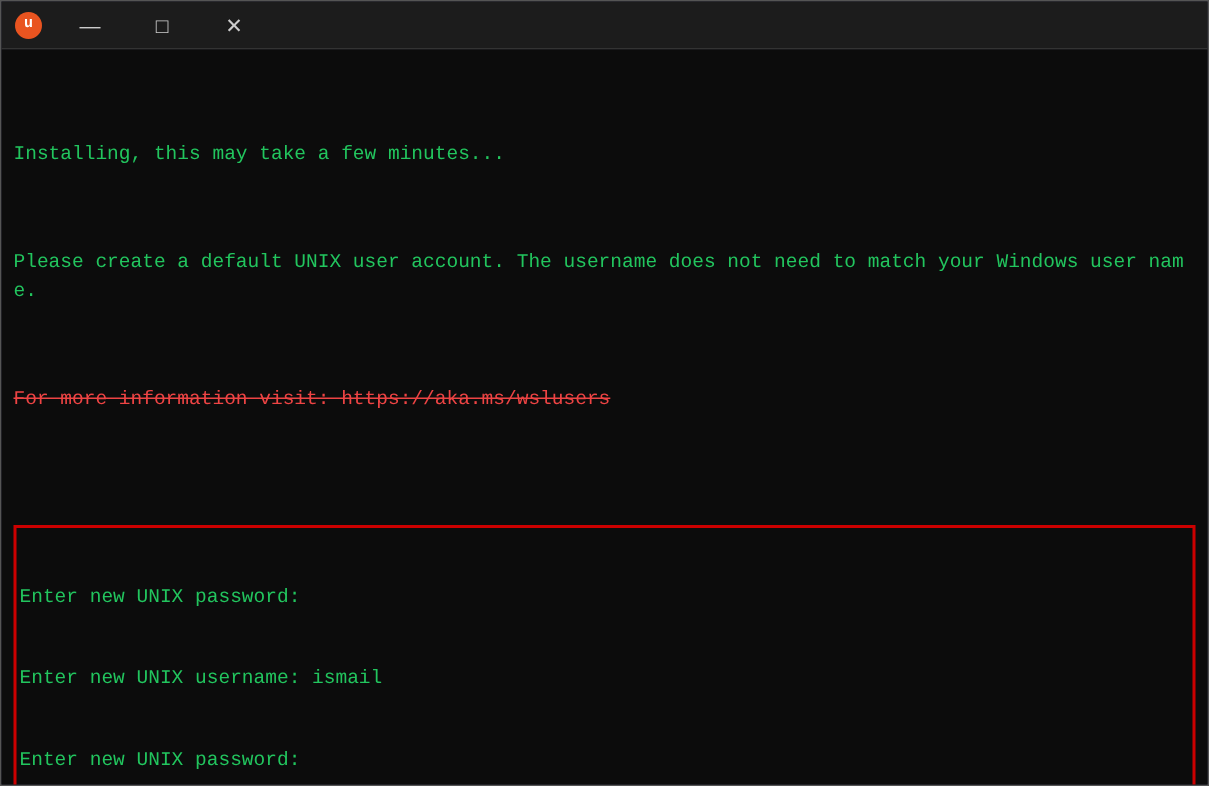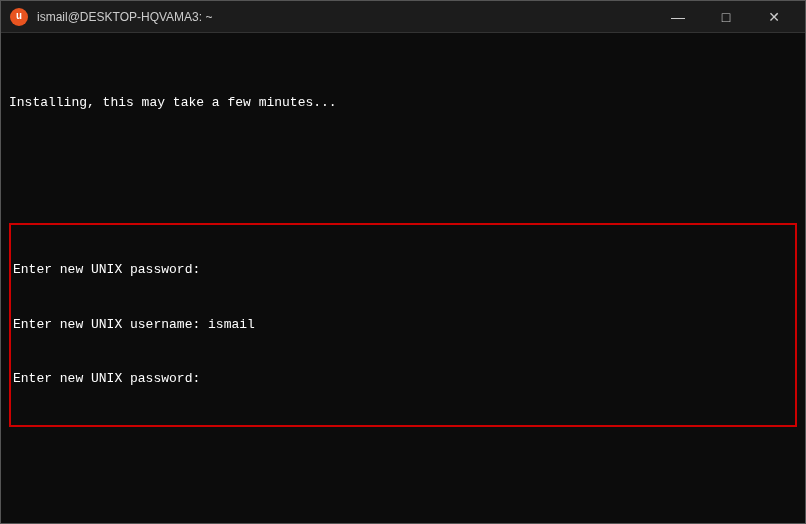--- a/index.html
+++ b/index.html
@@ -92,21 +92,21 @@
       line-height: 1.4;
       white-space: pre-wrap;
       word-break: break-all;
     }
 
     .line {
       display: block;
       min-height: 1.4em;
     }
 
-    .text-white { color: #ffffff; }
+    .text-white { color: #22c55e; }
 
     .box-section {
       border: 2px solid #cc0000;
       margin: 2px 0;
       padding: 0 2px;
     }
 
     @keyframes blink {
       50% { opacity: 0; }
     }
@@ -117,34 +117,35 @@
   </style>
 </head>
 <body>
 
 <div class="window">
 
   <div class="titlebar">
     <div class="titlebar-icon">
       <div class="ubuntu-icon">u</div>
     </div>
-    <span class="titlebar-title">ismail@DESKTOP-HQVAMA3: ~</span>
     <div class="titlebar-controls">
       <button class="titlebar-btn">—</button>
       <button class="titlebar-btn">□</button>
       <button class="titlebar-btn close">✕</button>
     </div>
   </div>
 
   <div class="terminal">
     <div class="terminal-content">
 
       <span class="line text-white">Installing, this may take a few minutes...</span>
 
+      <span class="line text-white">Please create a default UNIX user account. The username does not need to match your Windows user name.</span>
 
+      <span class="line"><span style="text-decoration: line-through; color: #ee4444;">For more information visit: https://aka.ms/wslusers</span></span>
 
       
       <div class="box-section">
         <span class="line text-white">Enter new UNIX password:</span>
         <span class="line text-white">Enter new UNIX username: ismail</span>
         <span class="line text-white">Enter new UNIX password:</span>
       </div>
 
       
 

